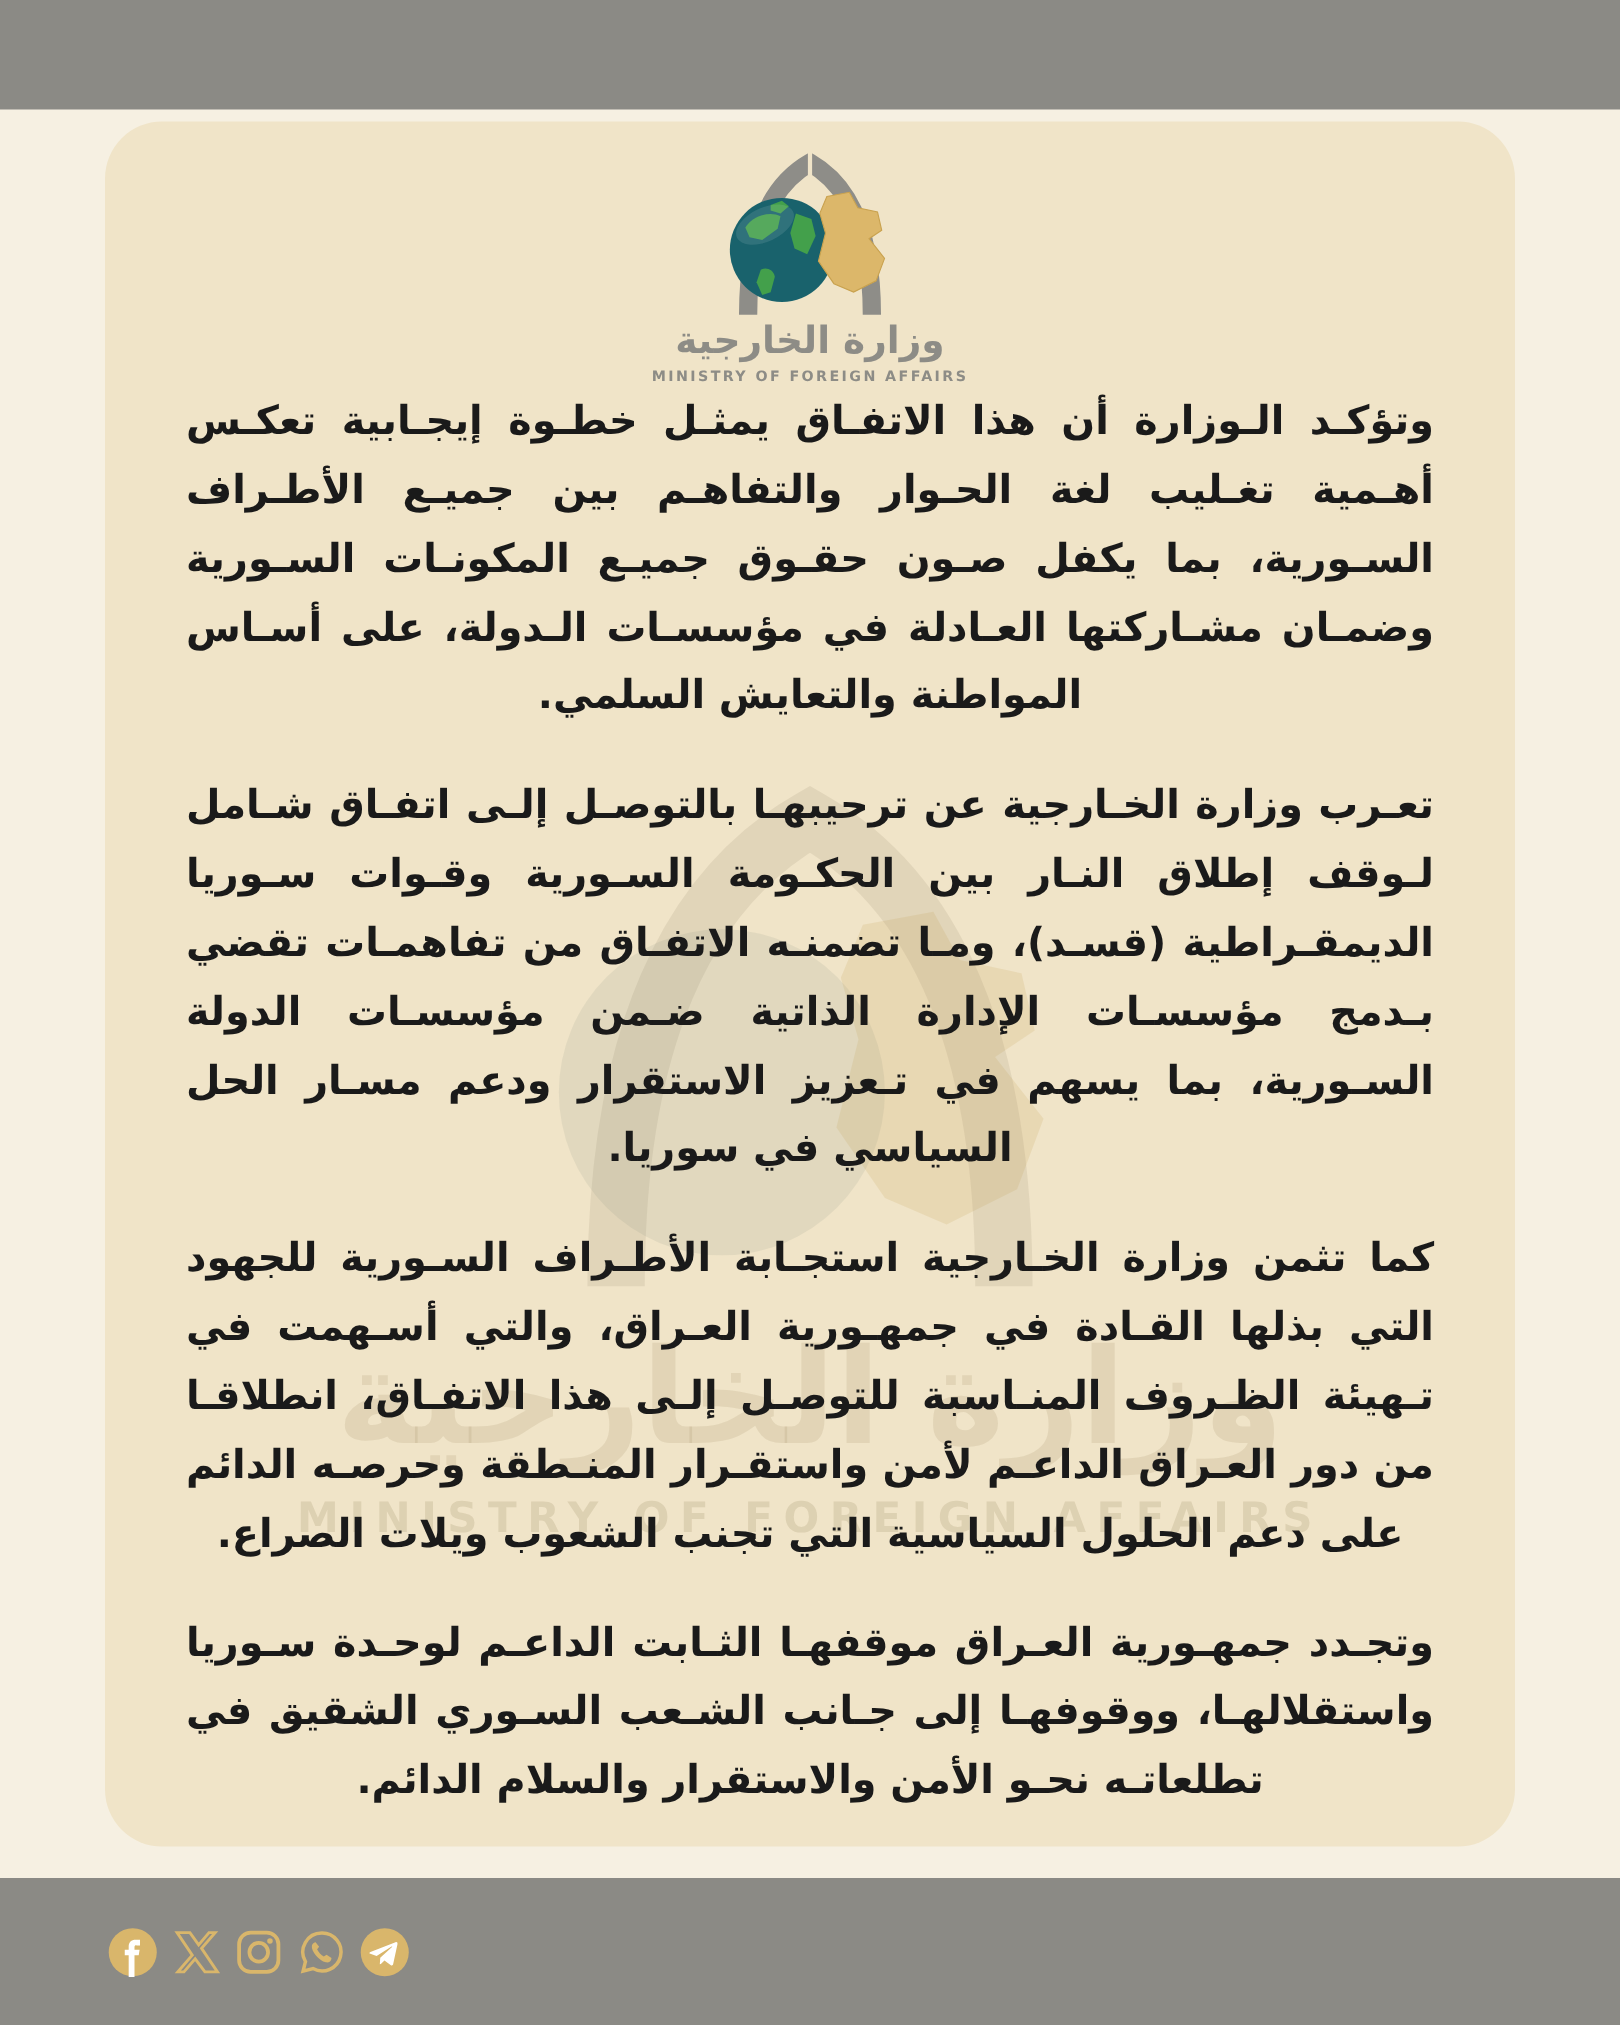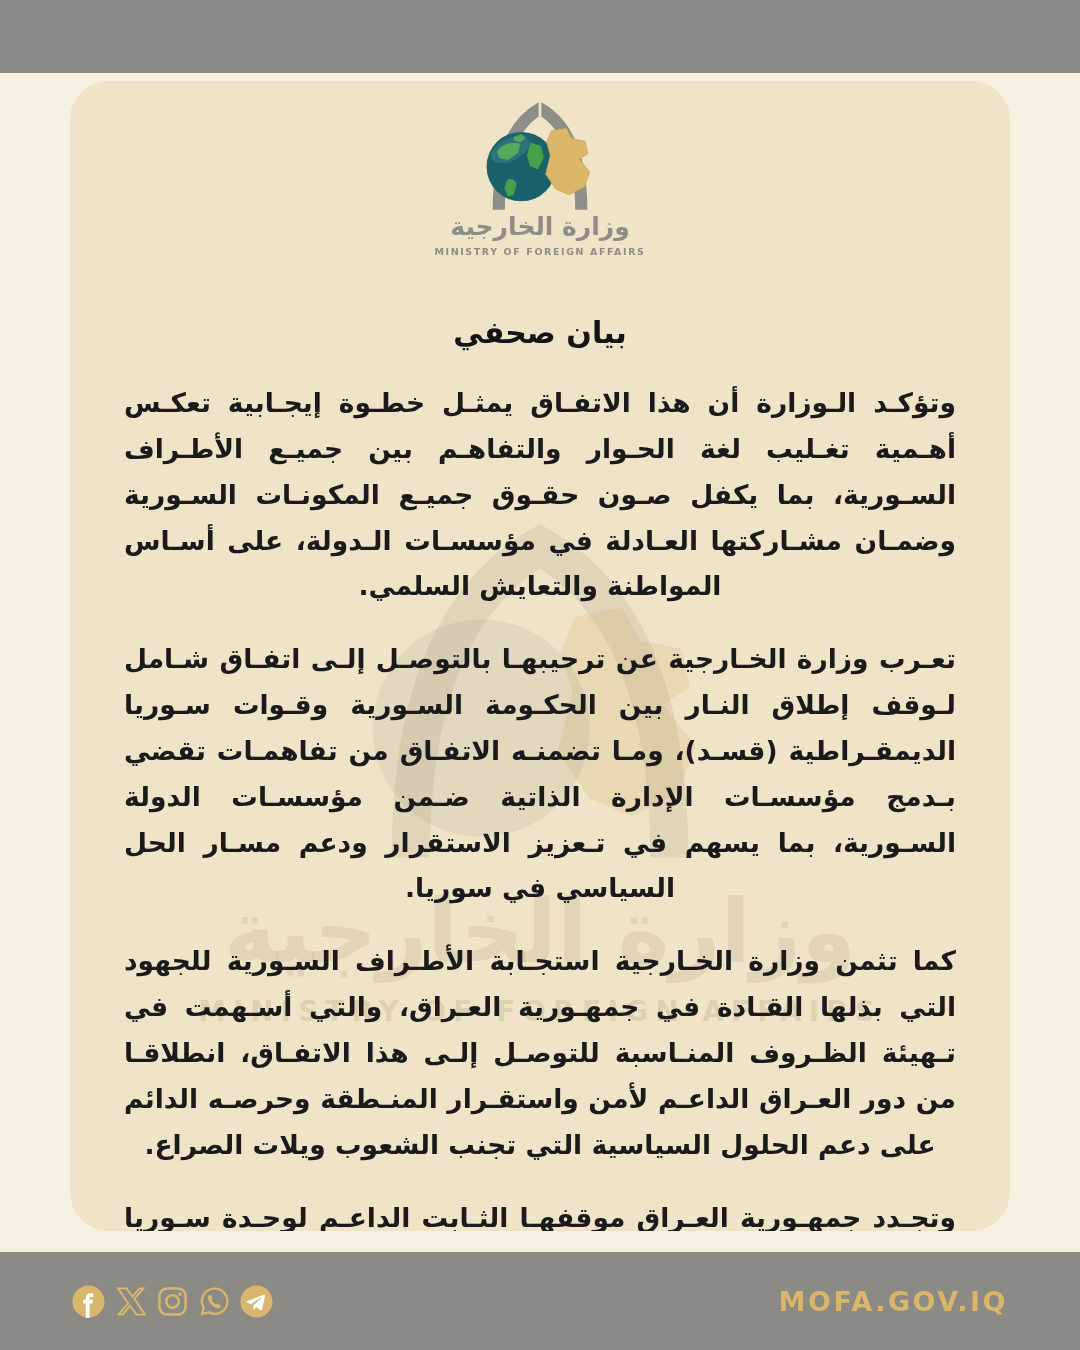--- a/index.html
+++ b/index.html
@@ -100,21 +100,20 @@
           <path d="M52,42 l8-3 5 4 -6 5 -7-2 z" fill="#43a04b"></path>
           <ellipse cx="48" cy="56" rx="22" ry="12" fill="rgba(255,255,255,0.10)" transform="rotate(-25 48 56)"></ellipse>
 
           <path d="M92,36 L108,33 L114,44 L128,47 L131,60 L122,66 L133,80 L127,96 L111,104 L97,98 L86,82 L91,62 L87,48 Z" fill="#dcb76a" stroke="#c9a24f" stroke-width="0.8"></path>
         </svg>
         <div class="logo-wordmark-ar">وزارة الخارجية</div>
         <div class="logo-wordmark-en">MINISTRY OF FOREIGN AFFAIRS</div>
       </div>
 
       
-      <h1 class="statement-title">بيان صحفي</h1>
 
       <div class="statement-body">
         <p class="para">وتؤكـد الـوزارة أن هذا الاتفـاق يمثـل خطـوة إيجـابية تعكـس أهـمية تغـليب لغة الحـوار والتفاهـم بين جميـع الأطـراف السـورية، بما يكفل صـون حقـوق جميـع المكونـات السـورية وضمـان مشـاركتها العـادلة في مؤسسـات الـدولة، على أسـاس المواطنة والتعايش السلمي.</p>
         <p class="para">تعـرب وزارة الخـارجية عن ترحيبهـا بالتوصـل إلـى اتفـاق شـامل لـوقف إطلاق النـار بين الحكـومة السـورية وقـوات سـوريا الديمقـراطية (قسـد)، ومـا تضمنـه الاتفـاق من تفاهمـات تقضي بـدمج مؤسسـات الإدارة الذاتية ضـمن مؤسسـات الدولة السـورية، بما يسهم في تـعزيز الاستقرار ودعم مسـار الحل السياسي في سوريا.</p>
         <p class="para">كما تثمن وزارة الخـارجية استجـابة الأطـراف السـورية للجهود التي بذلها القـادة في جمهـورية العـراق، والتي أسـهمت في تـهيئة الظـروف المنـاسبة للتوصـل إلـى هذا الاتفـاق، انطلاقـا من دور العـراق الداعـم لأمن واستقـرار المنـطقة وحرصـه الدائم على دعم الحلول السياسية التي تجنب الشعوب ويلات الصراع.</p>
         <p class="para">وتجـدد جمهـورية العـراق موقفهـا الثـابت الداعـم لوحـدة سـوريا واستقلالهـا، ووقوفهـا إلى جـانب الشـعب السـوري الشقيق في تطلعاتـه نحـو الأمن والاستقرار والسلام الدائم.</p>
       </div>
 
       
       
@@ -144,16 +143,15 @@
         <path d="M17 3.8a13 13 0 0 0-11.2 19.6L4.2 30l6.8-1.8A13 13 0 1 0 17 3.8z" fill="none" stroke="#d9b66b" stroke-width="2.4"></path>
         <path d="M12.1 10.3c-.9.3-1.7 1.2-1.9 2.2-.5 3.8 4.8 10.3 9.6 11.4 1.7.4 3.3-.4 3.7-2l.2-.9-3.4-2.2-1.9 1.2c-1.7-.9-3.8-3.1-4.6-5l1.4-1.8-2.4-3.1z" fill="#d9b66b"></path>
       </svg>
 
       <svg class="icon" viewBox="0 0 34 34">
         <circle cx="17" cy="17" r="16.5" fill="#d9b66b"></circle>
         <path d="M7.6 16.6l16.8-6.5c.9-.3 1.6.2 1.3 1.5l-2.9 13.5c-.2 1-.8 1.2-1.6.8l-4.4-3.3-2.1 2.1c-.3.3-.6.5-1.1.5l.3-4.5 8.1-7.3c.4-.3-.1-.5-.6-.2l-10 6.3-4.3-1.4c-.9-.3-.9-1 .5-1.5z" fill="#ffffff"></path>
       </svg>
 
     </div>
-    <div class="website-url">MOFA.GOV.IQ</div>
   </div>
 
 </div>
 
 </body></html>

